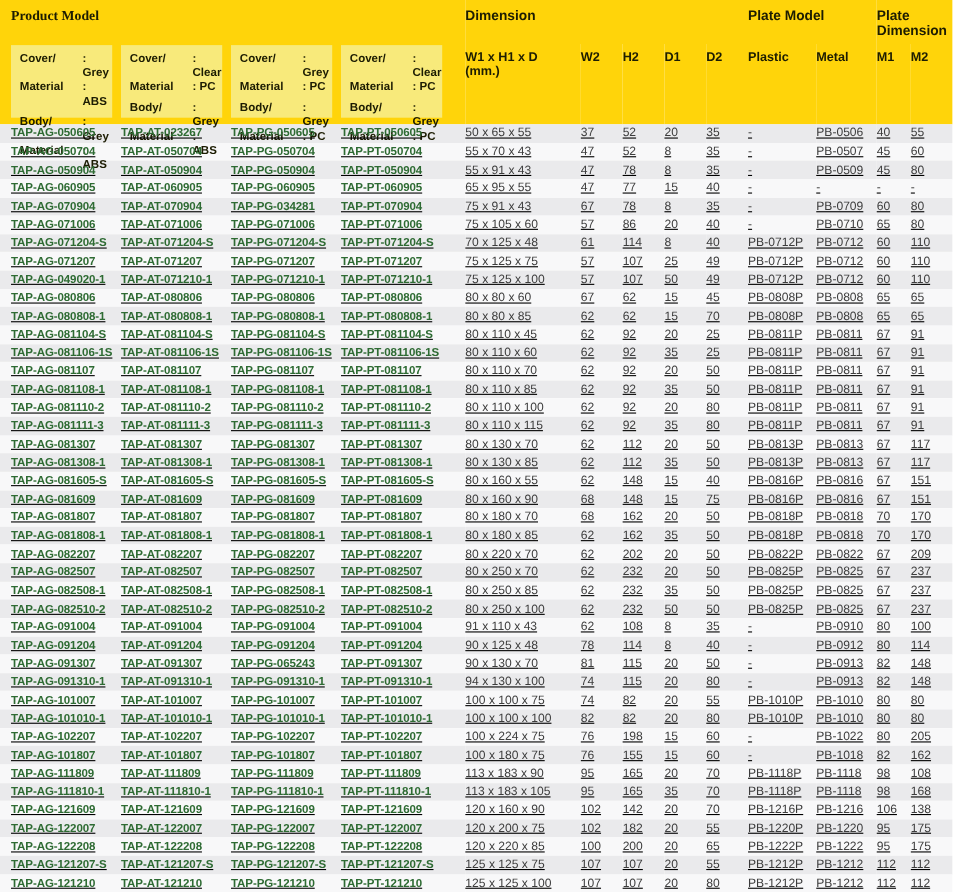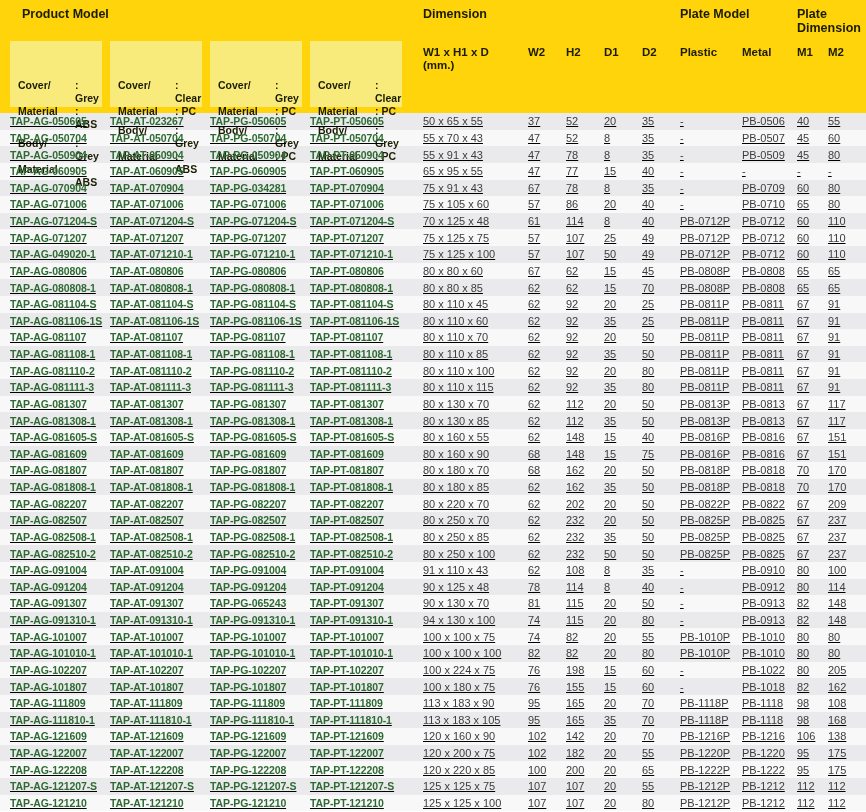--- a/index.html
+++ b/index.html
@@ -20,32 +20,32 @@
 
   
   thead th{
     text-align:left;vertical-align:top;
     background:var(--header-gold);
     color:#1c1c02;font-weight:bold;
   }
   tr.main-header th{
     height:40px;padding:7px 0 0 0;font-size:12.5px;line-height:14px;
   }
-  tr.main-header th.first{padding-left:22px;}
+  tr.main-header th.first{padding-left:10px;font-family:Liberation Serif, serif;}
   tr.sub-header th{
     height:73px;padding:6px 0 0 0;font-size:11.5px;line-height:13px;
   }
   tr.sub-header th.mat-cell{padding:1px 0 0 0;}
   tr.sub-header th.mat-cell.first{padding-left:10px;}
 
   .mat-inner{
     width:92px;height:66px;background:var(--subcell-yellow);
     padding:6px 0 0 8px;font-size:10.5px;line-height:13px;color:#1c1c02;
   }
-  .mat-group{display:grid;grid-template-columns:57px auto;margin-top:32px;}
+  .mat-group{display:grid;grid-template-columns:57px auto;}
   .mat-group + .mat-group{margin-top:6px;}
 
   .w1-head div{white-space:nowrap;}
 
   
   tbody td{
     height:16.64px;padding:0;font-size:11px;color:#3c3c3c;
     white-space:nowrap;overflow:visible;vertical-align:middle;
   }
   tbody td.model{

